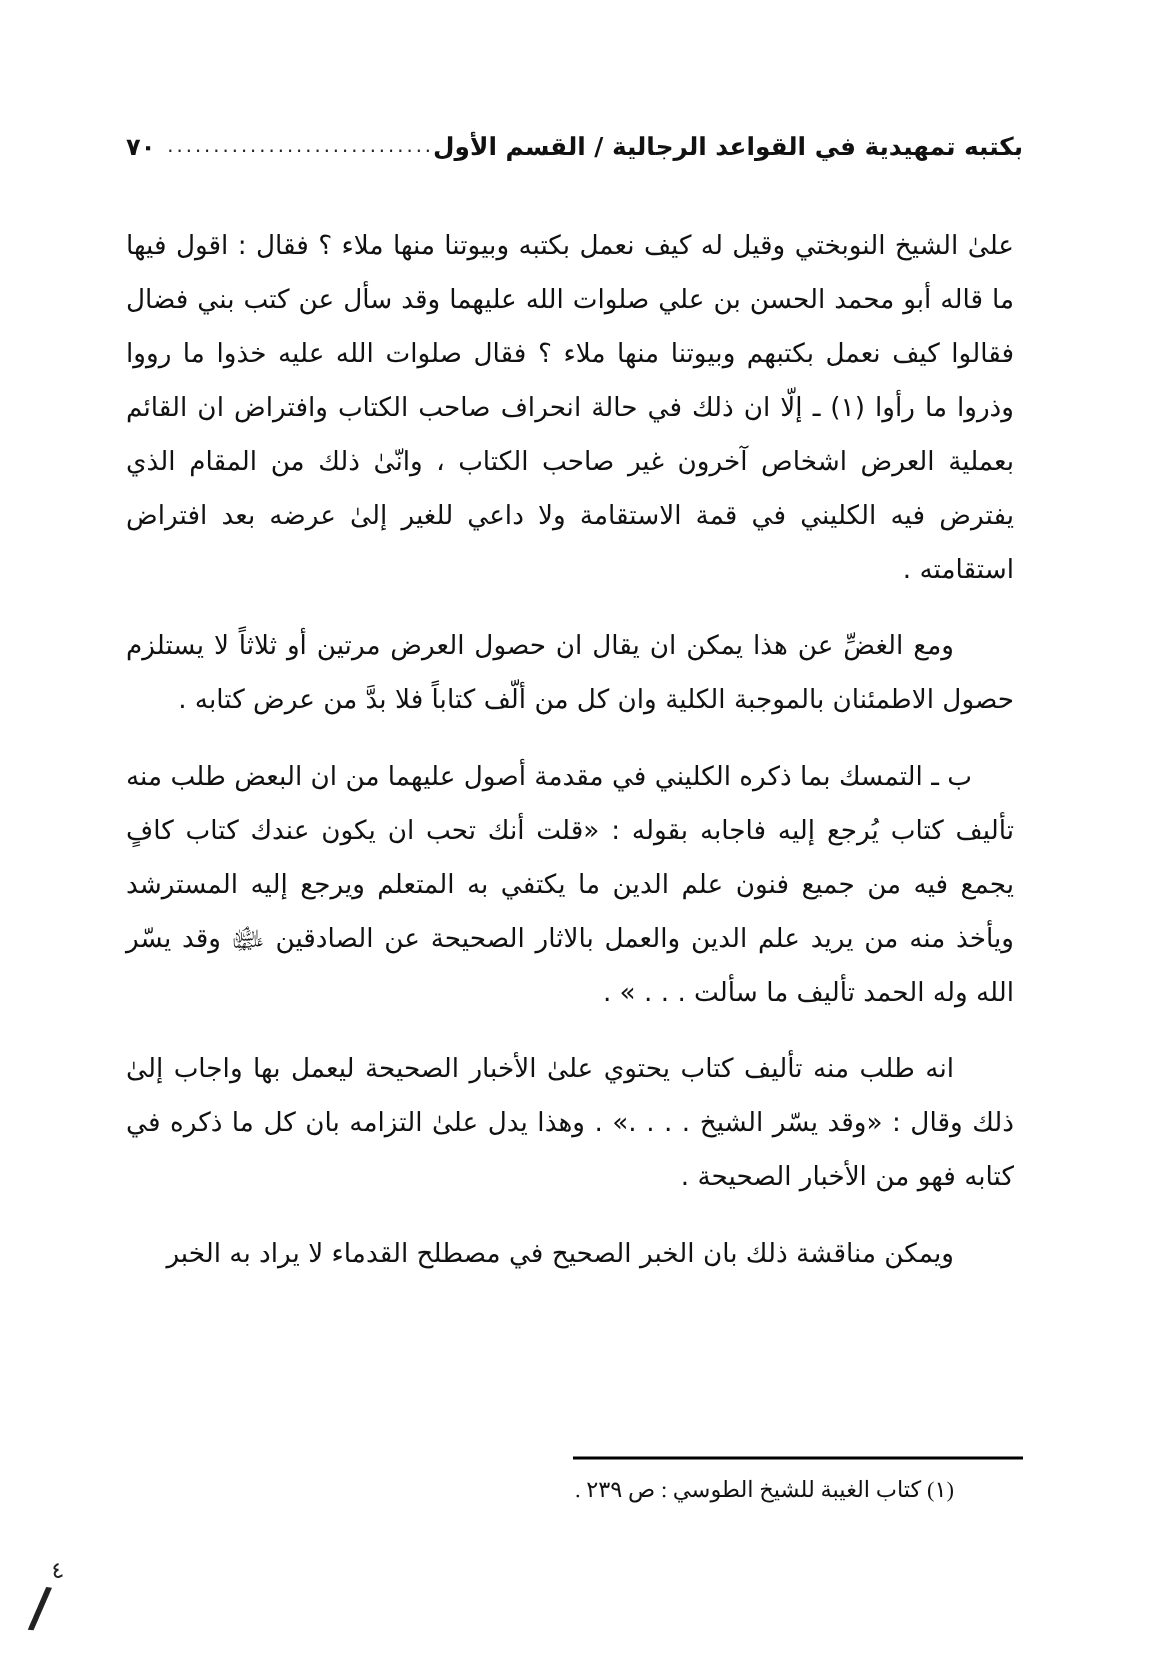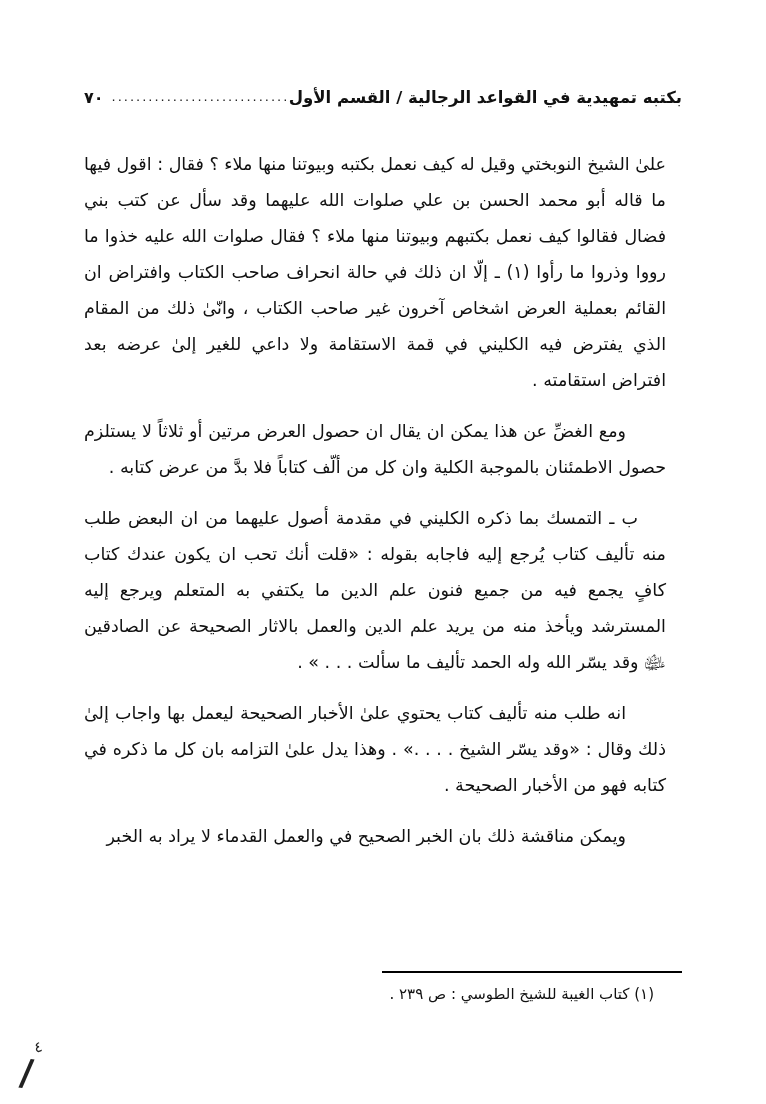--- a/index.html
+++ b/index.html
@@ -40,36 +40,37 @@
   .header .pageno{white-space:nowrap;font-size:16px;}
   
   .body-text{
     position:absolute;
     top:146px;right:84px;left:84px;
     font-size:17.5px;
     line-height:36px;
     text-align:justify;
     text-justify:inter-word;
   }
-  .body-text p{margin:0 16px 15px 0;}
+  .body-text p{margin:0 6px 15px 0;}
   .body-text p.indent{text-indent:40px;}
   .body-text p.indent-sm{text-indent:28px;}
   .bold{font-weight:normal;}
   
   .footnote-rule{
     position:absolute;
     top:971px;right:84px;
     width:300px;height:0;
     border-top:2px solid #000;
   }
   .footnote-text{
     position:absolute;
-    top:982px;right:112px;
+    top:982px;right:130px;
     font-size:15px;
     line-height:24px;
+    font-family:Liberation Serif, serif;
   }
   
   .pen-mark-1{
     position:absolute;
     top:1038px;left:34px;
     font-size:15px;color:#222;
     transform:rotate(-12deg);
   }
   .pen-mark-2{
     position:absolute;
@@ -88,21 +89,21 @@
     <span class="title">بكتبه تمهيدية في القواعد الرجالية / القسم الأول</span>
     <span class="leader">......................................................................</span>
     <span class="pageno">٧٠</span>
   </div>
 
   <div class="body-text">
     <p>علىٰ الشيخ النوبختي وقيل له كيف نعمل بكتبه وبيوتنا منها ملاء ؟ فقال : اقول فيها ما قاله أبو محمد الحسن بن علي صلوات الله عليهما وقد سأل عن كتب بني فضال فقالوا كيف نعمل بكتبهم وبيوتنا منها ملاء ؟ فقال صلوات الله عليه خذوا ما رووا وذروا ما رأوا (١) ـ إلّا ان ذلك في حالة انحراف صاحب الكتاب وافتراض ان القائم بعملية العرض اشخاص آخرون غير صاحب الكتاب ، وانّىٰ ذلك من المقام الذي يفترض فيه الكليني في قمة الاستقامة ولا داعي للغير إلىٰ عرضه بعد افتراض استقامته .</p>
     <p class="indent">ومع الغضِّ عن هذا يمكن ان يقال ان حصول العرض مرتين أو ثلاثاً لا يستلزم حصول الاطمئنان بالموجبة الكلية وان كل من ألّف كتاباً فلا بدَّ من عرض كتابه .</p>
     <p class="indent-sm"><span>ب ـ التمسك بما ذكره الكليني في مقدمة أصول عليهما من ان البعض طلب منه تأليف كتاب يُرجع إليه فاجابه بقوله : </span><span class="bold">«قلت أنك تحب ان يكون عندك كتاب كافٍ يجمع فيه من جميع فنون علم الدين ما يكتفي به المتعلم ويرجع إليه المسترشد ويأخذ منه من يريد علم الدين والعمل بالاثار الصحيحة عن الصادقين ﵉ وقد يسّر الله وله الحمد تأليف ما سألت . . . » .</span></p>
     <p class="indent"><span>انه طلب منه تأليف كتاب يحتوي علىٰ الأخبار الصحيحة ليعمل بها واجاب إلىٰ ذلك وقال : </span><span class="bold">«وقد يسّر الشيخ . . . .»</span><span> . وهذا يدل علىٰ التزامه بان كل ما ذكره في كتابه فهو من الأخبار الصحيحة .</span></p>
-    <p class="indent">ويمكن مناقشة ذلك بان الخبر الصحيح في والعمل القدماء لا يراد به الخبر</p>
+    <p class="indent">ويمكن مناقشة ذلك بان الخبر الصحيح في مصطلح القدماء لا يراد به الخبر</p>
   </div>
 
   <div class="footnote-rule"></div>
   <div class="footnote-text">(١) كتاب الغيبة للشيخ الطوسي : ص ٢٣٩ .</div>
 
   <span class="pen-mark-1">٤</span>
   <span class="pen-mark-2">/</span>
 
 </div>
 

